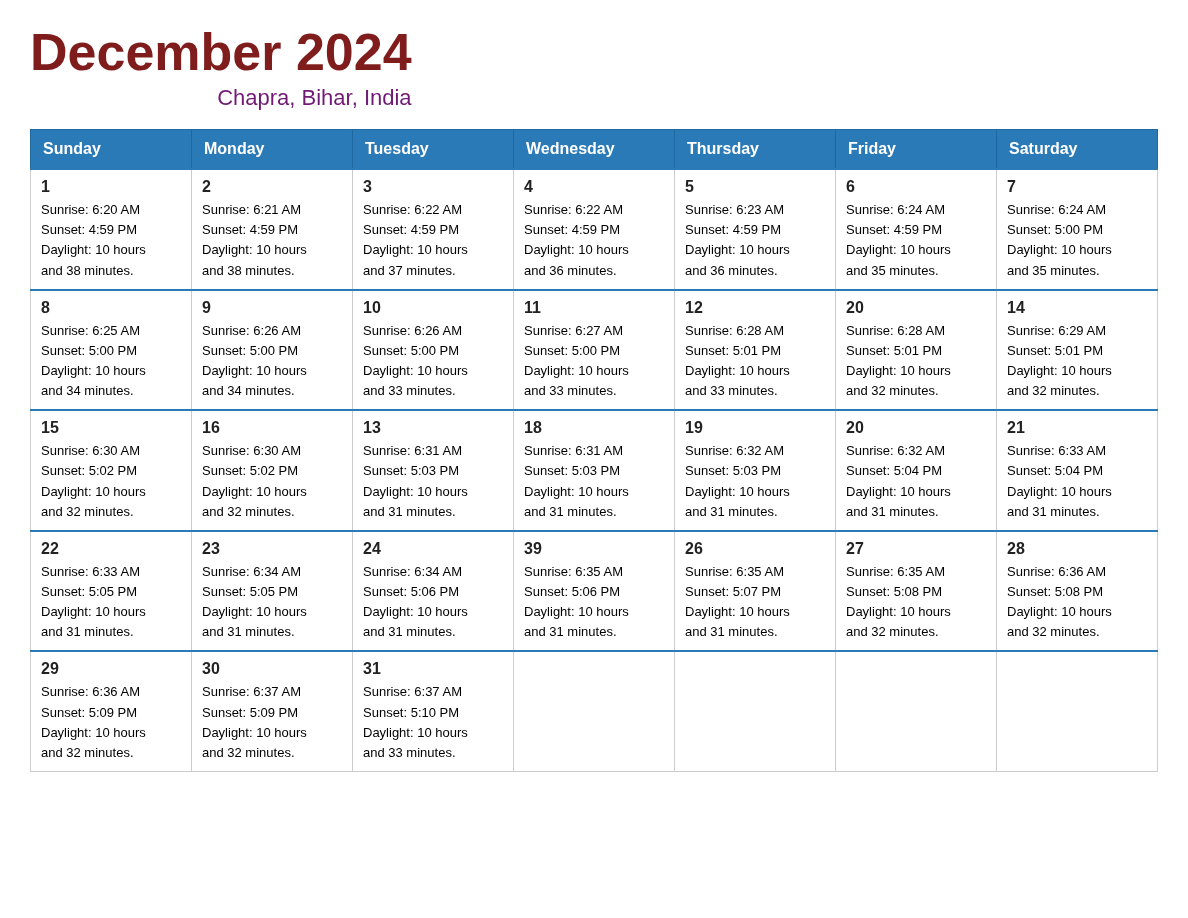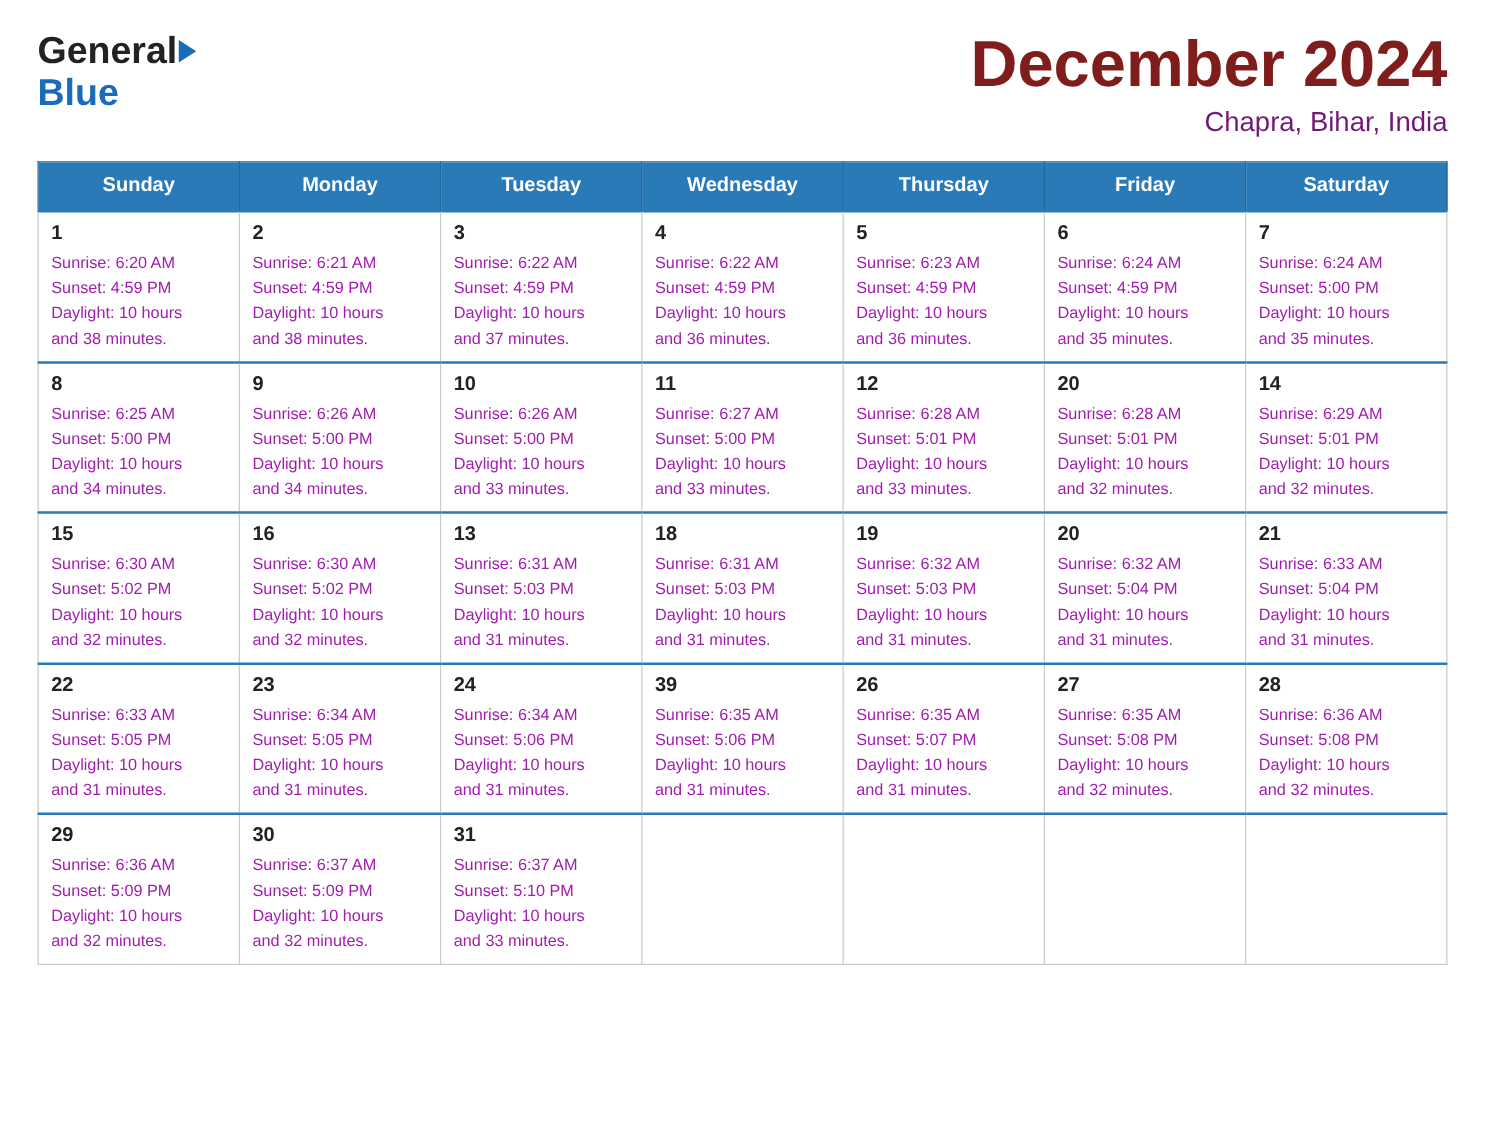--- a/index.html
+++ b/index.html
@@ -39,42 +39,42 @@
       width: 100%;
       border-collapse: collapse;
       border: 1px solid #ccc;
     }
     .calendar th {
       background-color: #2a7ab8;
       color: #fff;
       font-size: 16px;
       font-weight: bold;
       padding: 10px 12px;
-      text-align: center;
+      text-align: left;
       border: 1px solid #2068a0;
     }
     .calendar td {
       vertical-align: top;
       padding: 8px 10px;
       border: 1px solid #ccc;
       font-size: 13px;
       color: #333;
       width: 14.28%;
       min-height: 100px;
     }
     .day-number {
       font-size: 16px;
       font-weight: bold;
       color: #222;
       display: block;
       margin-bottom: 4px;
     }
     .day-info {
       line-height: 1.55;
-      color: #a21caf;
+      color: #000000;
       font-size: 13px;
     }
     .calendar tr td {
       border-top: 2px solid #2a7ab8;
     }
     .calendar tr:first-child td {
       border-top: 2px solid #2a7ab8;
     }
     .empty-cell {
       background: #fff;
@@ -109,29 +109,20 @@
     }
     .logo-line2 {
       display: flex;
       align-items: center;
     }
   </style>
 </head>
 <body>
 
 <div class="header">
-  <div class="logo">
-    <div class="logo-wrapper">
-      <span class="logo-text-general">General</span>
-      <span class="logo-arrow"></span>
-    </div>
-    <div class="logo-line2">
-      <span class="logo-text-blue">Blue</span>
-    </div>
-  </div>
   <div class="title-section">
     <div class="month-title">December 2024</div>
     <div class="location">Chapra, Bihar, India</div>
   </div>
 </div>
 
 <table class="calendar">
   <thead>
     <tr>
     <th>Sunday</th>

